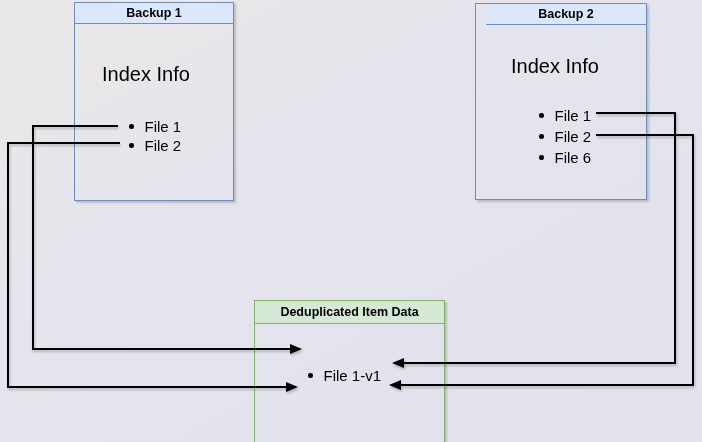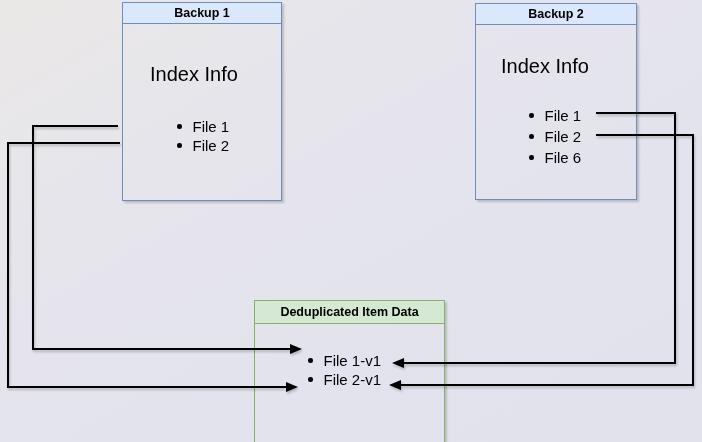--- a/index.html
+++ b/index.html
@@ -20,36 +20,36 @@
   .box.green { border-color:#82b366;margin-top:19px; }
   .box-header {
     text-align:center;
     font-weight:bold;
     font-size:12.5px;
     border-bottom:1px solid;
   }
   .blue .box-header  { background:#dbe8fb; border-bottom-color:#6c8ebf; height:20px; line-height:20px; }
   .green .box-header { background:#d5e8d4; border-bottom-color:#82b366; height:22px; line-height:22px; }
 
-  #backup1 { left:74px;  top:2px;   width:158px; height:197px;margin-left:48px; }
-  #backup2 { left:475px; top:3px;   width:160px; height:195px; }
+  #backup1 { left:74px;  top:2px;   width:158px; height:197px; }
+  #backup2 { left:475px; top:3px;   width:160px; height:195px;padding-left:10px; }
   #dedup   { left:254px; top:281px; width:189px; height:155px; }
 
   .box-body { position:relative; width:100%; }
   .body-label { position:absolute; font-size:20px; white-space:nowrap; }
   #backup1 .body-label { left:27px; top:39px; }
   #backup2 .body-label { left:25px; top:30px; }
 
   ul.items { position:absolute; list-style:none; margin:0; padding:0; font-size:15px; }
   ul.items li { display:flex; align-items:center; white-space:nowrap; }
   #backup1 .items { left:54px; top:93px; }
   #backup1 .items li { height:19px; }
   #backup2 .items { left:53px; top:80px; }
   #backup2 .items li { height:21px; }
-  #dedup .items { left:53px; top:27px; }
+  #dedup .items { left:53px; top:42px; }
   #dedup .items li { height:19px; }
   .dot {
     width:4.5px; height:4.5px; border-radius:50%;
     background:#000; margin-right:11px; flex:0 0 auto;
   }
   svg.connectors {
     position:absolute; left:0; top:0;
     pointer-events:none;
     filter:drop-shadow(1px 2px 1px rgba(0,0,0,0.22));
   }
@@ -98,24 +98,20 @@
   </div>
 
   <div class="box green" id="dedup">
     <div class="box-header">Deduplicated Item Data</div>
     <div class="box-body">
       <ul class="items">
         <li>
           <span class="dot"></span>
           <span>File 1-v1</span>
         </li>
-        <li>
-          <span class="dot"></span>
-          <span>File 2-v1</span>
-        </li>
       </ul>
     </div>
   </div>
 
   <svg class="connectors" width="702" height="442" viewBox="0 0 702 442">
     <defs>
       <marker id="arrow" markerWidth="12" markerHeight="10" refX="10" refY="5" orient="auto" markerUnits="userSpaceOnUse">
         <path d="M0,0 L12,5 L0,10 z" fill="#000"></path>
       </marker>
     </defs>

